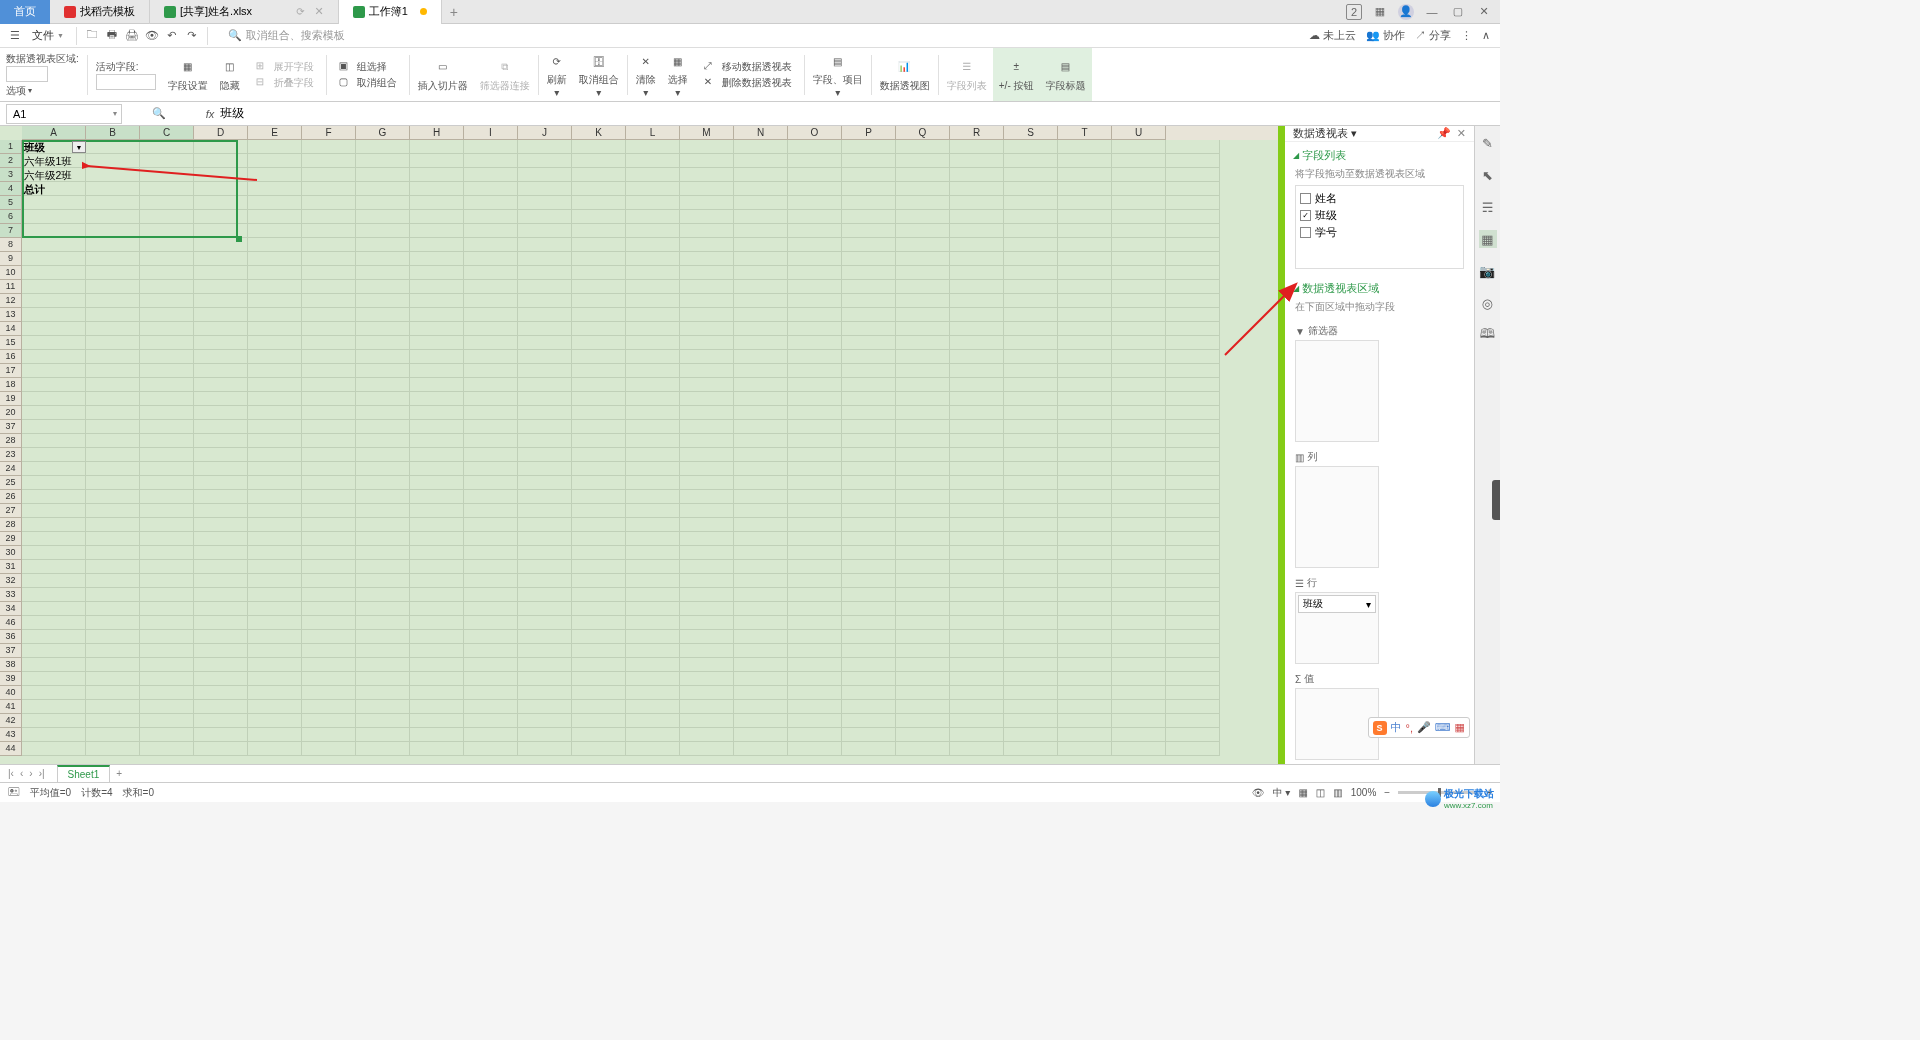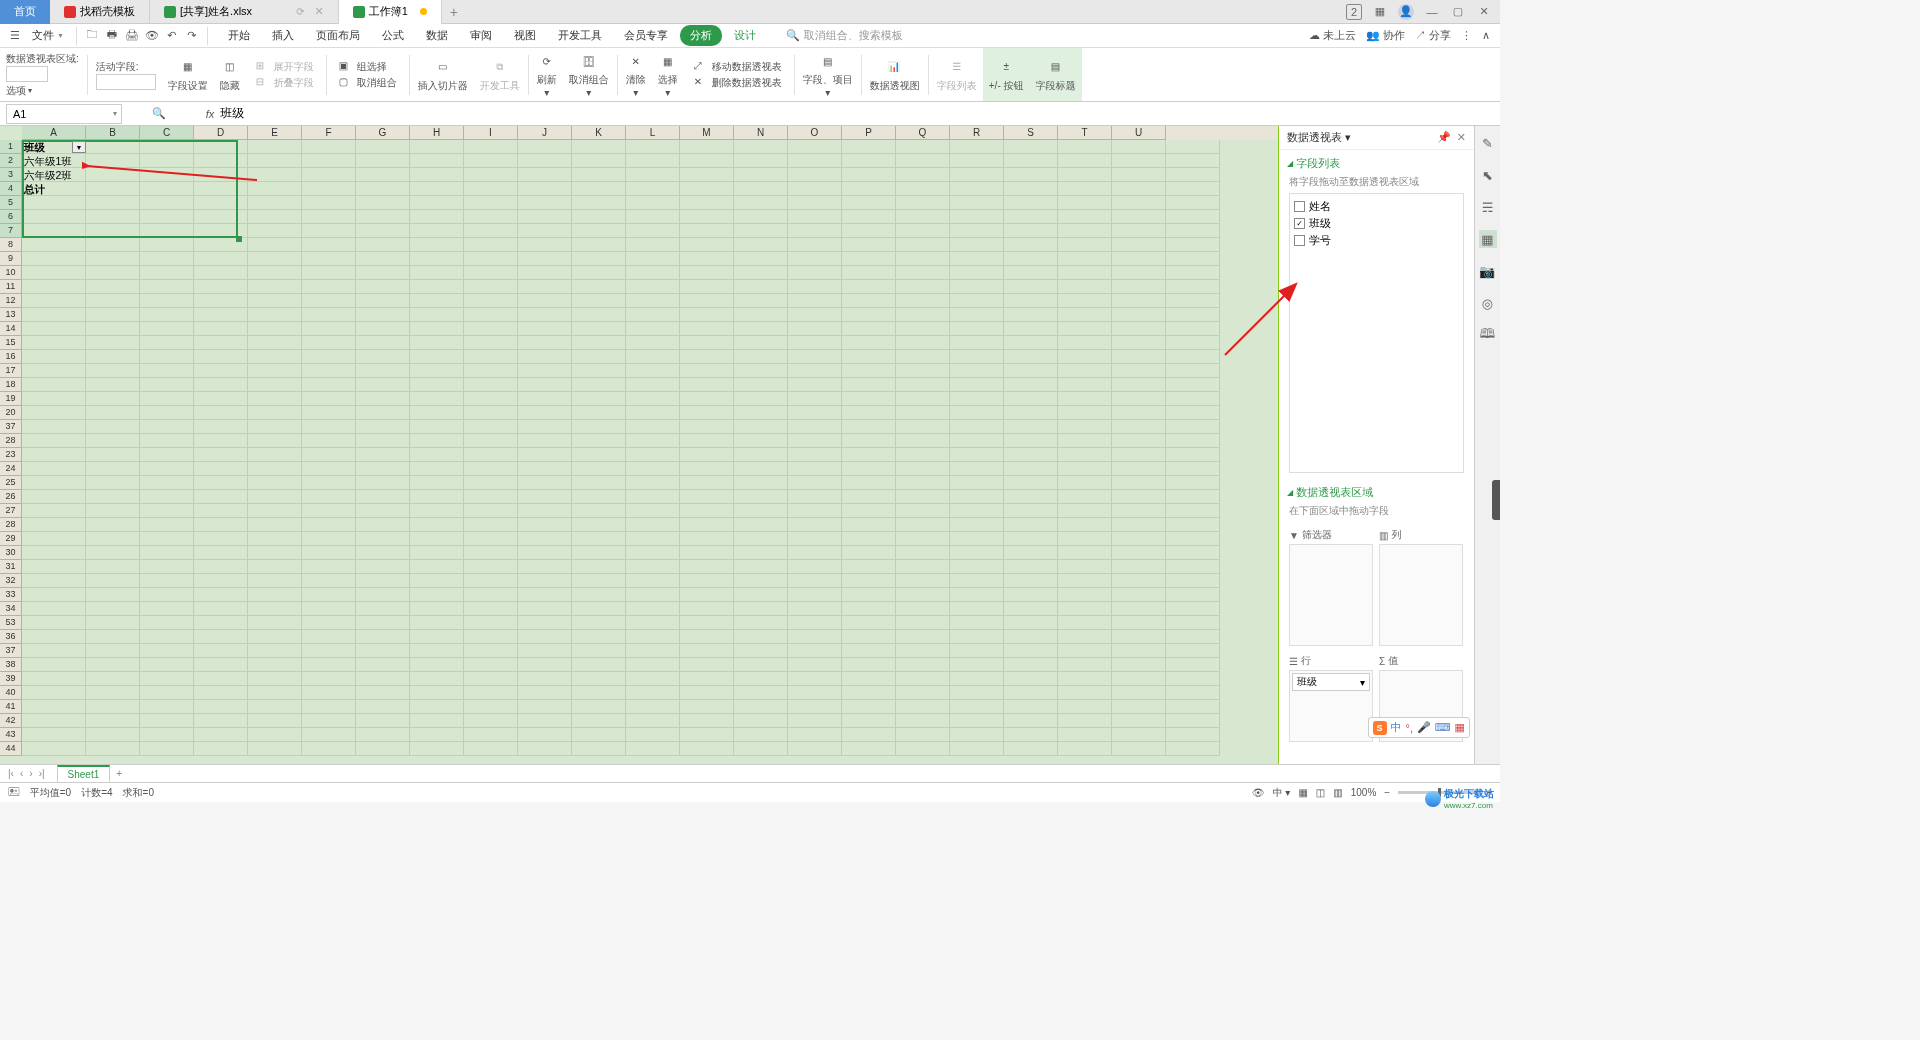--- a/index.html
+++ b/index.html
@@ -56,21 +56,21 @@
 .grid { position: absolute; top: 14px; left: 22px; right: 0; bottom: 0; }
 .grid-cell { position: absolute; width: 54px; height: 14px; border-right: 1px solid #c0d0b8; border-bottom: 1px solid #c0d0b8; }
 .cell-data { position: absolute; font-size: 10.5px; padding-left: 2px; line-height: 14px; color: #000; width: 64px; height: 14px; }
 .cell-data.bold { font-weight: bold; }
 .cell-dropdown { position: absolute; width: 14px; height: 12px; border: 1px solid #888; background: #eee; display: flex; align-items: center; justify-content: center; font-size: 7px; }
 .pivot-border { position: absolute; border: 1px solid #2e994a; }
 .pivot-border.outer { left: 0; top: 0; width: 216px; height: 98px; border-width: 2px; }
 .pivot-handle { position: absolute; width: 6px; height: 6px; background: #2e994a; left: 214px; top: 96px; }
 .arrow { position: absolute; pointer-events: none; }
 
-.right-panel { width: 196px; background: #fff; border-left: 1px solid #84cc16; display: flex; flex-direction: column; font-size: 11px; }
+.right-panel { width: 196px; background: #fff; border-left: 7px solid #84cc16; display: flex; flex-direction: column; font-size: 11px; }
 .panel-header { height: 24px; display: flex; align-items: center; padding: 0 8px; border-bottom: 1px solid #eee; color: #333; justify-content: space-between; }
 .panel-header-icons { display: flex; gap: 6px; color: #888; }
 .panel-section-title { padding: 6px 8px 2px; color: #2e994a; font-size: 11px; display: flex; align-items: center; gap: 3px; }
 .panel-section-title::before { content: "◢"; font-size: 8px; }
 .panel-hint { padding: 2px 10px 4px; color: #888; font-size: 10px; }
 .field-list { margin: 0 10px 6px; border: 1px solid #ddd; height: 280px; padding: 4px; }
 .field-item { display: flex; align-items: center; gap: 4px; padding: 1px 0; font-size: 11px; }
 .field-check { width: 11px; height: 11px; border: 1px solid #888; display: flex; align-items: center; justify-content: center; font-size: 8px; }
 .areas { display: flex; flex-wrap: wrap; gap: 6px; padding: 4px 10px; }
 .area-box { width: 84px; }
@@ -142,33 +142,20 @@
     <span class="file-menu">文件</span>
   </div>
   <div class="menu-icon-group" style="border-left:1px solid #ddd;border-right:1px solid #ddd">
     <span class="menu-icon-btn">🗀</span>
     <span class="menu-icon-btn">🖶</span>
     <span class="menu-icon-btn">🖨</span>
     <span class="menu-icon-btn">👁</span>
     <span class="menu-icon-btn">↶</span>
     <span class="menu-icon-btn">↷</span>
   </div>
-  <div class="menu-tabs">
-    <span class="menu-tab">开始</span>
-    <span class="menu-tab">插入</span>
-    <span class="menu-tab">页面布局</span>
-    <span class="menu-tab">公式</span>
-    <span class="menu-tab">数据</span>
-    <span class="menu-tab">审阅</span>
-    <span class="menu-tab">视图</span>
-    <span class="menu-tab">开发工具</span>
-    <span class="menu-tab">会员专享</span>
-    <span class="menu-tab active">分析</span>
-    <span class="menu-tab design">设计</span>
-  </div>
   <div class="search-box">
     <span>🔍</span>
     <span>取消组合、搜索模板</span>
   </div>
   <div class="menubar-right">
     <span>☁ <span>未上云</span></span>
     <span>👥 <span>协作</span></span>
     <span>↗ <span>分享</span></span>
     <span>⋮</span>
     <span>∧</span>
@@ -219,21 +206,21 @@
         <span>取消组合</span>
       </div>
   </div>
   <div class="ribbon-sep"></div>
   <div class="ribbon-btn">
       <div class="ribbon-btn-icon">▭</div>
       <span>插入切片器</span>
     </div>
   <div class="ribbon-btn gray">
       <div class="ribbon-btn-icon">⧉</div>
-      <span>开发工具</span>
+      <span>筛选器连接</span>
     </div>
   <div class="ribbon-sep"></div>
   <div class="ribbon-btn"><div class="ribbon-btn-icon">⟳</div><span>刷新</span>▾</div>
   <div class="ribbon-btn"><div class="ribbon-btn-icon">🗄</div><span>取消组合</span>▾</div>
   <div class="ribbon-sep"></div>
   <div class="ribbon-btn"><div class="ribbon-btn-icon">✕</div><span>清除</span>▾</div>
   <div class="ribbon-btn"><div class="ribbon-btn-icon">▦</div><span>选择</span>▾</div>
   <div class="ribbon-group">
     <div class="ribbon-h">
         <span class="ribbon-h-icon">⤢</span>
@@ -328,21 +315,21 @@
         <div class="row-h">25</div>
         <div class="row-h">26</div>
         <div class="row-h">27</div>
         <div class="row-h">28</div>
         <div class="row-h">29</div>
         <div class="row-h">30</div>
         <div class="row-h">31</div>
         <div class="row-h">32</div>
         <div class="row-h">33</div>
         <div class="row-h">34</div>
-        <div class="row-h">53</div>
+        <div class="row-h">46</div>
         <div class="row-h">36</div>
         <div class="row-h">37</div>
         <div class="row-h">38</div>
         <div class="row-h">39</div>
         <div class="row-h">40</div>
         <div class="row-h">41</div>
         <div class="row-h">42</div>
         <div class="row-h">43</div>
         <div class="row-h">44</div>
       </div>

